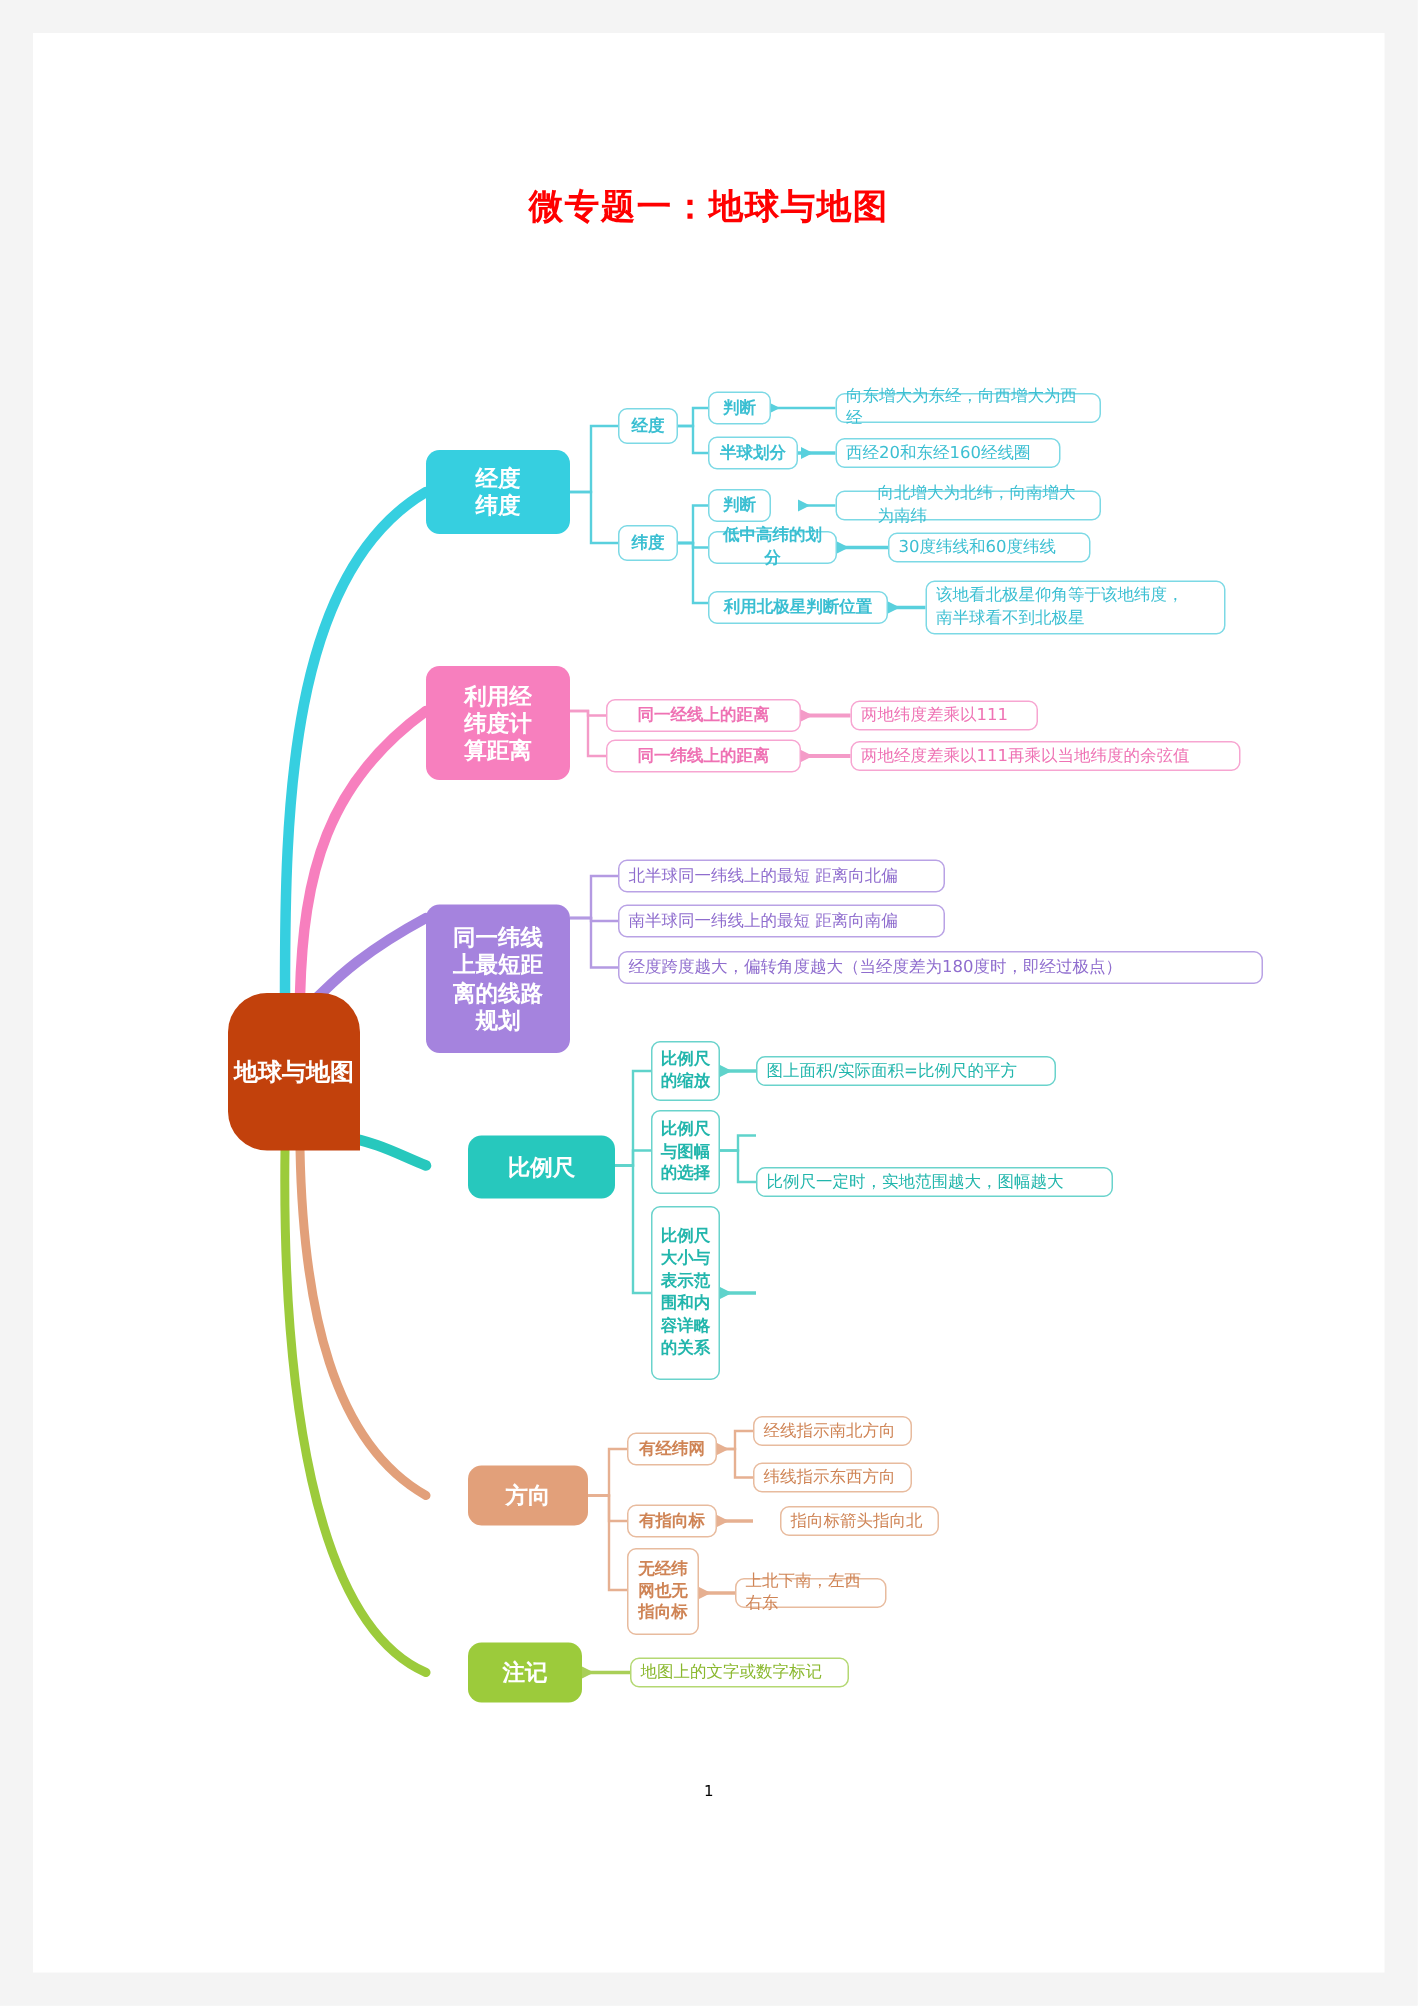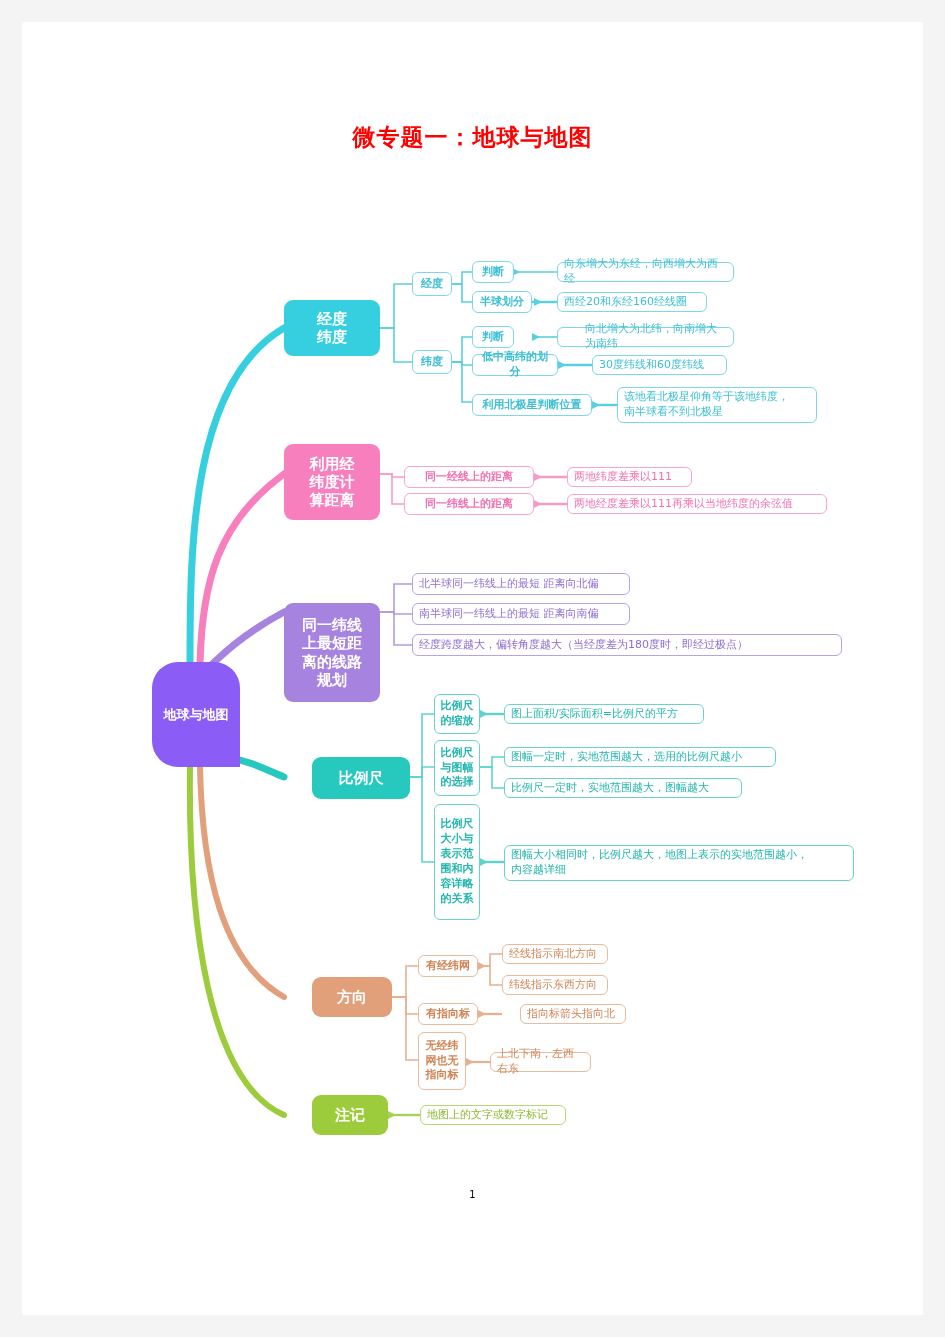--- a/index.html
+++ b/index.html
@@ -4,21 +4,21 @@
 <style>
   html,body{margin:0;padding:0;background:#f4f4f4;}
   body{width:945px;height:1337px;font-family:"DejaVu Sans","Liberation Sans",sans-serif;}
   #page{position:absolute;left:22px;top:22px;width:901px;height:1293px;background:#ffffff;overflow:hidden;}
   #title{position:absolute;left:0;top:100px;width:901px;text-align:center;color:#ff0000;font-size:23px;font-weight:bold;letter-spacing:1px;}
   #logo{position:absolute;left:128px;top:160px;width:170px;height:52px;}
   #logo .frame{position:absolute;left:18px;top:8px;width:140px;height:36px;border:2.5px solid #9ccb3b;border-radius:9px;background:#fff;}
   #logo .logotext{position:absolute;left:30px;top:14px;width:120px;text-align:center;color:#f0962f;font-size:17px;font-weight:bold;letter-spacing:3px;font-family:"DejaVu Serif","Liberation Serif",serif;}
   #svgroot{position:absolute;left:0;top:0;width:901px;height:1293px;}
   .node{position:absolute;box-sizing:border-box;color:#fff;font-weight:bold;display:flex;align-items:center;justify-content:center;text-align:center;line-height:1.22;}
-  .root{width:88px;height:105px;background:#8b5cf6;border-radius:26px 26px 0 26px;font-size:13px;left:130px;top:640px;}
+  .root{width:88px;height:105px;background:#c2410c;border-radius:26px 26px 0 26px;font-size:16px;left:130px;top:640px;}
   .l1{border-radius:9px;font-size:15px;}
   .sub{position:absolute;box-sizing:border-box;background:#fff;border-radius:6px;display:flex;align-items:center;justify-content:center;text-align:center;font-weight:bold;font-size:11px;line-height:1.35;padding:2px 4px;}
   .leaf{position:absolute;box-sizing:border-box;background:#fff;border-radius:6px;display:flex;align-items:center;text-align:left;font-weight:normal;font-size:11px;line-height:1.35;padding:3px 6px;}
   #pagenum{position:absolute;left:0;top:1167px;width:901px;text-align:center;font-size:10px;color:#000;}
 </style>
 </head>
 <body>
 
 <div id="page">
 
@@ -184,29 +184,22 @@
     <span style="white-space:pre-line">比例尺
 大小与
 表示范
 围和内
 容详略
 的关系</span>
   </div>
   <div class="leaf" style="left:482px;top:682px;width:200px;height:20px;border:1.2px solid #6ad3cc;color:#22b6ac;">
     <span>图上面积/实际面积=比例尺的平方</span>
   </div>
-  <div class="leaf" style="left:482px;top:725px;width:272px;height:20px;border:1.2px solid #6ad3cc;color:#22b6ac;">
-    <span>图幅一定时，实地范围越大，选用的比例尺越小</span>
-  </div>
   <div class="leaf" style="left:482px;top:756px;width:238px;height:20px;border:1.2px solid #6ad3cc;color:#22b6ac;">
     <span>比例尺一定时，实地范围越大，图幅越大</span>
-  </div>
-  <div class="leaf" style="left:482px;top:823px;width:350px;height:36px;border:1.2px solid #6ad3cc;color:#22b6ac;white-space:pre-line;">
-    <span style="white-space:pre-line">图幅大小相同时，比例尺越大，地图上表示的实地范围越小，
-内容越详细</span>
   </div>
 
   <div class="node l1" style="left:290px;top:955px;width:80px;height:40px;background:#e2a07a;">
     <span>方向</span>
   </div>
   <div class="sub" style="left:396px;top:933px;width:60px;height:22px;border:1.3px solid #e8bb9e;color:#cf8455;align-items:center;">
     <span>有经纬网</span>
   </div>
   <div class="sub" style="left:396px;top:981px;width:60px;height:22px;border:1.3px solid #e8bb9e;color:#cf8455;">
     <span>有指向标</span>

